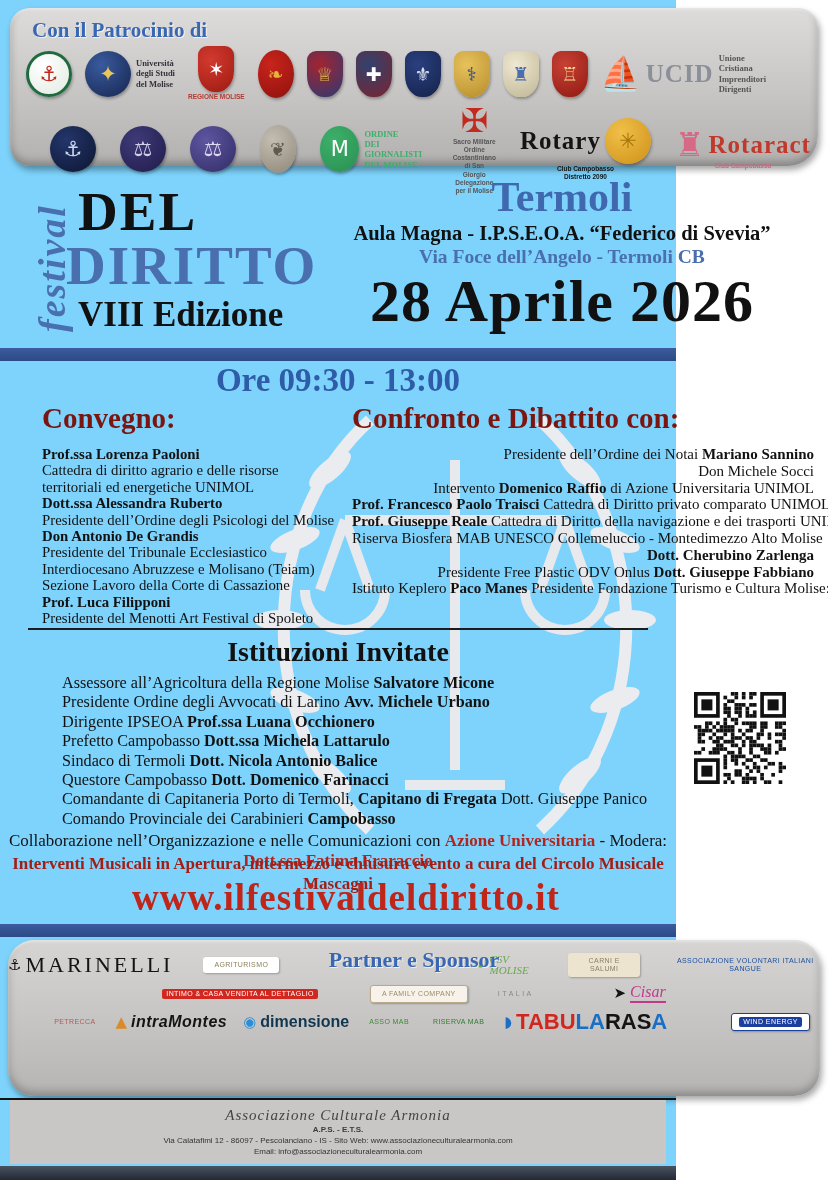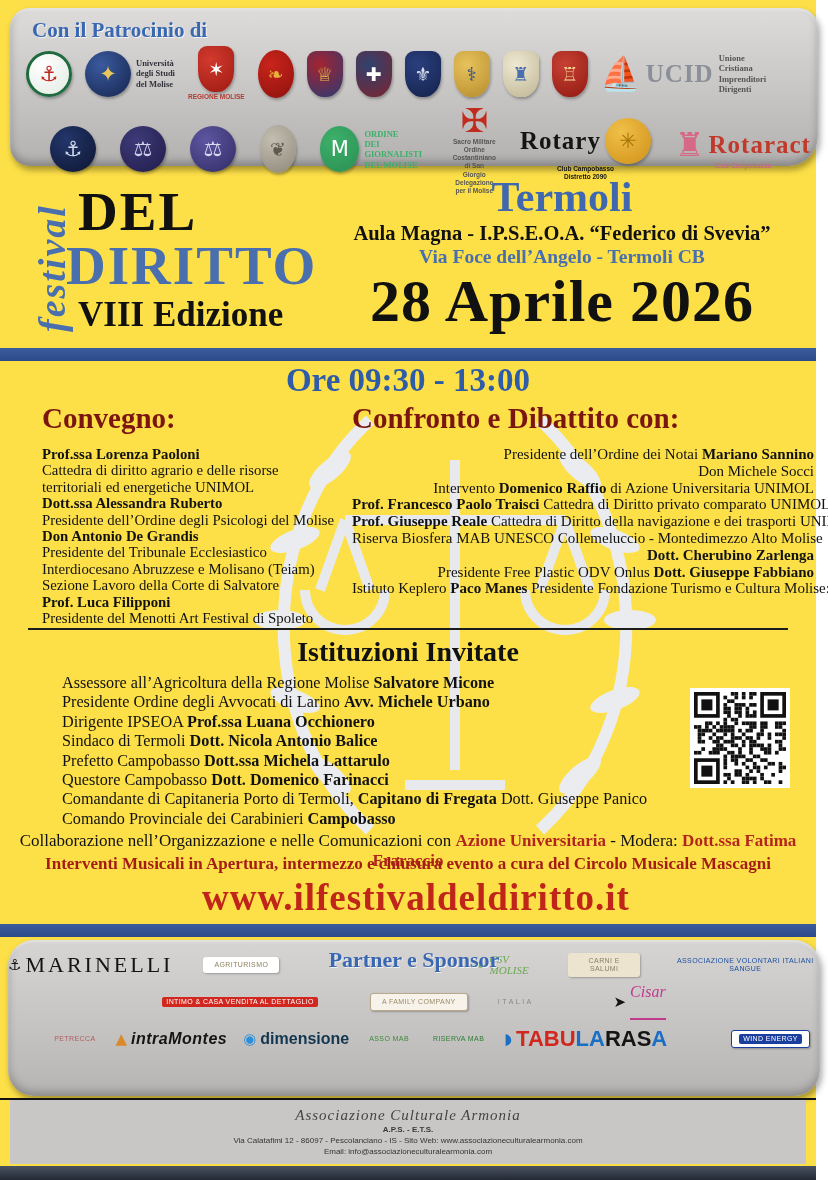--- a/index.html
+++ b/index.html
@@ -1,17 +1,17 @@
 <!DOCTYPE html>
 <html><head>
 <meta charset="utf-8">
 <style>
   * { margin:0; padding:0; box-sizing:border-box; }
   html,body { width:828px; height:1180px; background:#ffffff; font-family:"Liberation Serif",serif; overflow:hidden; }
-  .poster { position:absolute; inset:0; width:816px; height:1180px; background:#fde047; }
+  .poster { position:absolute; inset:0; width:676px; height:1180px; background:#7dd3fc; }
   .b { font-weight:bold; }
   .red { color:#b3251c; }
 
   
   .patron-panel { position:absolute; left:10px; top:8px; width:808px; height:158px;
     border-radius:20px 20px 30px 20px;
     background:linear-gradient(180deg,#dddcdb 0%,#c6c5c4 55%,#b2b1b0 100%);
     box-shadow: inset 0 -4px 8px rgba(0,0,0,.28), inset 0 2px 3px rgba(255,255,255,.6), 2px 4px 6px rgba(0,0,0,.35); }
   .patron-label { position:absolute; left:22px; top:10px; color:#3a67b1; font-weight:bold;
     font-size:21px; text-shadow:1px 1px 0 rgba(255,255,255,.7); }
@@ -88,21 +88,21 @@
   .pchip { display:flex; flex-direction:column; align-items:center; justify-content:center; gap:1px; }
   .pchip.boxed { padding:3px 7px; border-radius:3px; box-shadow:1px 1px 2px rgba(0,0,0,.25); }
   .pmain { display:flex; align-items:center; gap:4px; }
   .picon { font-family:"DejaVu Sans",sans-serif; font-size:15px; line-height:1; display:flex; align-items:center; justify-content:center; }
   .plabel { font-family:"Liberation Sans",sans-serif; line-height:1; }
   .plabel.ser { font-family:"Liberation Serif",serif; }
   .plabel.sansB { font-weight:bold; }
   .plabel.scr { font-family:"Liberation Serif",serif; font-style:italic; }
   .plabel.hand { font-style:italic; font-weight:bold; letter-spacing:.5px; } .plabel.L { font-size:22px; } .plabel.M { font-size:16px; } .plabel.s { font-size:11px; }
   .plabel.sp { letter-spacing:3px; }
-  .plabel.u { border-bottom:2px solid currentColor; padding-bottom:18px; }
+  .plabel.u { border-bottom:2px solid currentColor; padding-bottom:1px; }
   .psub { font-family:"Liberation Sans",sans-serif; font-size:7px; letter-spacing:.4px;
     line-height:1.15; text-align:center; padding:1px 4px; border-radius:2px; }
 
   
   .footer-line { position:absolute; top:1098px; left:0; right:0; height:2px; background:#111; }
   .footer { position:absolute; left:10px; right:10px; top:1100px; height:64px;
     background:#c8c7c6; text-align:center; padding-top:7px; color:#3a3a3a; }
   .f-org { font-style:italic; font-size:15px; letter-spacing:1px; color:#444; }
   .f-aps { font-family:"Liberation Sans",sans-serif; font-size:8px; font-weight:bold; margin-top:1px; }
   .f-addr, .f-mail { font-family:"Liberation Sans",sans-serif; font-size:8px; margin-top:2px; color:#333; }
@@ -269,21 +269,21 @@
     <h2>Convegno:</h2>
     <div class="tlines" id="convegno-lines">
         <div class="tline"><span class="b ">Prof.ssa Lorenza Paoloni</span></div>
         <div class="tline"><span>Cattedra di diritto agrario e delle risorse</span></div>
         <div class="tline"><span>territoriali ed energetiche UNIMOL</span></div>
         <div class="tline"><span class="b ">Dott.ssa Alessandra Ruberto</span></div>
         <div class="tline"><span>Presidente dell’Ordine degli Psicologi del Molise</span></div>
         <div class="tline"><span class="b ">Don Antonio De Grandis</span></div>
         <div class="tline"><span>Presidente del Tribunale Ecclesiastico</span></div>
         <div class="tline"><span>Interdiocesano Abruzzese e Molisano (Teiam)</span></div>
-        <div class="tline"><span>Sezione Lavoro della Corte di Salvatore</span></div>
+        <div class="tline"><span>Sezione Lavoro della Corte di Cassazione</span></div>
         <div class="tline"><span class="b ">Prof. Luca Filipponi</span></div>
         <div class="tline"><span>Presidente del Menotti Art Festival di Spoleto</span></div>
       </div>
   </div>
   <div class="col col-right">
     <h2>Confronto e Dibattito con:</h2>
     <div class="tlines" id="dibattito-lines">
         <div class="tline"><span>Presidente dell’Ordine dei Notai </span><span class="b ">Mariano Sannino</span></div>
         <div class="tline"><span>Don Michele Socci</span></div>
         <div class="tline"><span>Intervento </span><span class="b ">Domenico Raffio</span><span> di Azione Universitaria UNIMOL</span></div>
@@ -295,22 +295,22 @@
         <div class="tline"><span>Istituto Keplero </span><span class="b ">Paco Manes</span><span> Presidente Fondazione Turismo e Cultura Molise:</span></div>
       </div>
   </div>
 
   <div class="divider"></div>
   <div class="istituzioni-h">Istituzioni Invitate</div>
   <div id="istituzioni-lines">
       <div class="tline"><span>Assessore all’Agricoltura della Regione Molise </span><span class="b ">Salvatore Micone</span></div>
       <div class="tline"><span>Presidente Ordine degli Avvocati di Larino </span><span class="b ">Avv. Michele Urbano</span></div>
       <div class="tline"><span>Dirigente IPSEOA </span><span class="b ">Prof.ssa Luana Occhionero</span></div>
+      <div class="tline"><span>Prefetto Campobasso </span><span class="b ">Dott.ssa Michela Lattarulo</span></div>
       <div class="tline"><span>Sindaco di Termoli </span><span class="b ">Dott. Nicola Antonio Balice</span></div>
-      <div class="tline"><span>Prefetto Campobasso </span><span class="b ">Dott.ssa Michela Lattarulo</span></div>
       <div class="tline"><span>Questore Campobasso </span><span class="b ">Dott. Domenico Farinacci</span></div>
       <div class="tline"><span>Comandante di Capitaneria Porto di Termoli, </span><span class="b ">Capitano di Fregata</span><span> Dott. Giuseppe Panico</span></div>
       <div class="tline"><span>Comando Provinciale dei Carabinieri </span><span class="b ">Campobasso</span></div>
     </div>
 
   <div class="qr" id="qr"><svg width="92" height="92" viewBox="0 0 92 92" xmlns="http://www.w3.org/2000/svg">
         <rect x="36.800000000000004" y="0" width="3.68" height="3.68" fill="#111"></rect>
         <rect x="40.480000000000004" y="0" width="3.68" height="3.68" fill="#111"></rect>
         <rect x="47.84" y="0" width="3.68" height="3.68" fill="#111"></rect>
         <rect x="55.2" y="0" width="3.68" height="3.68" fill="#111"></rect>

